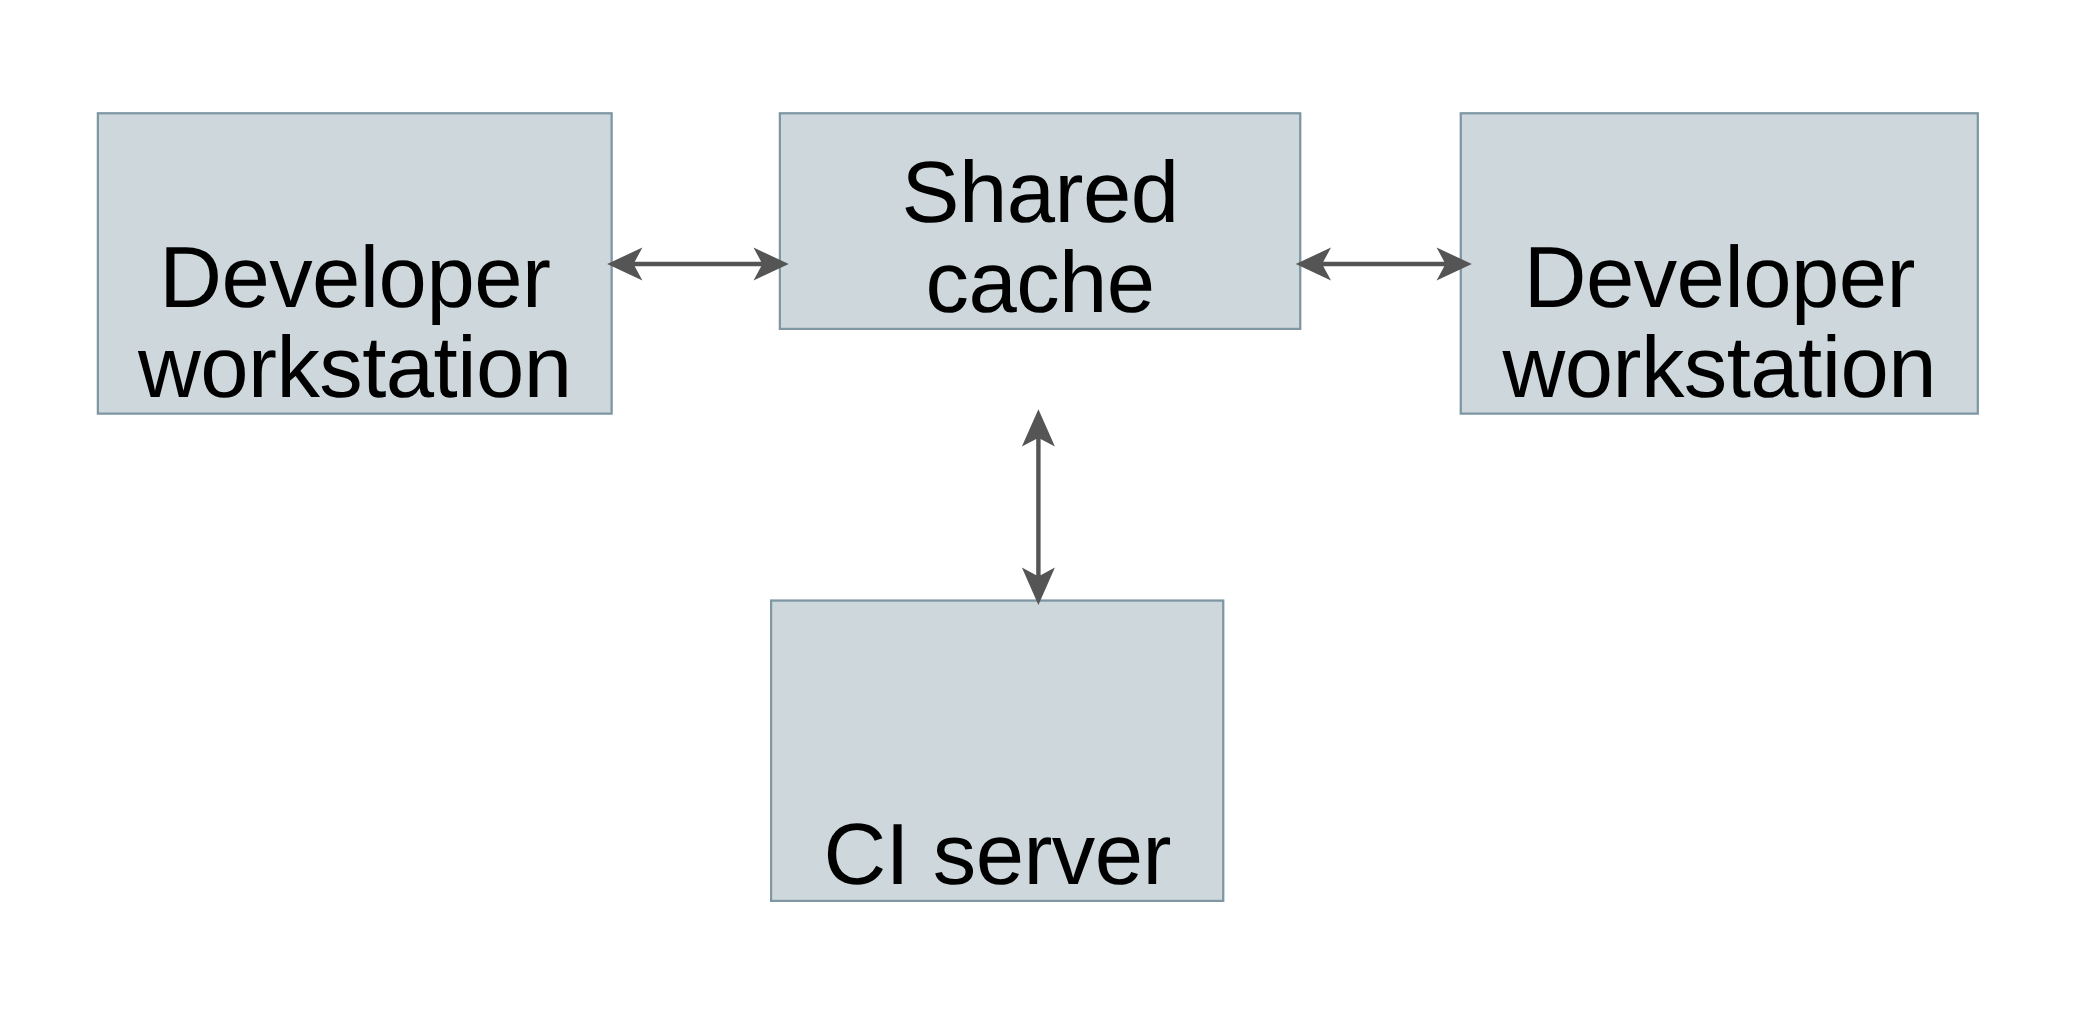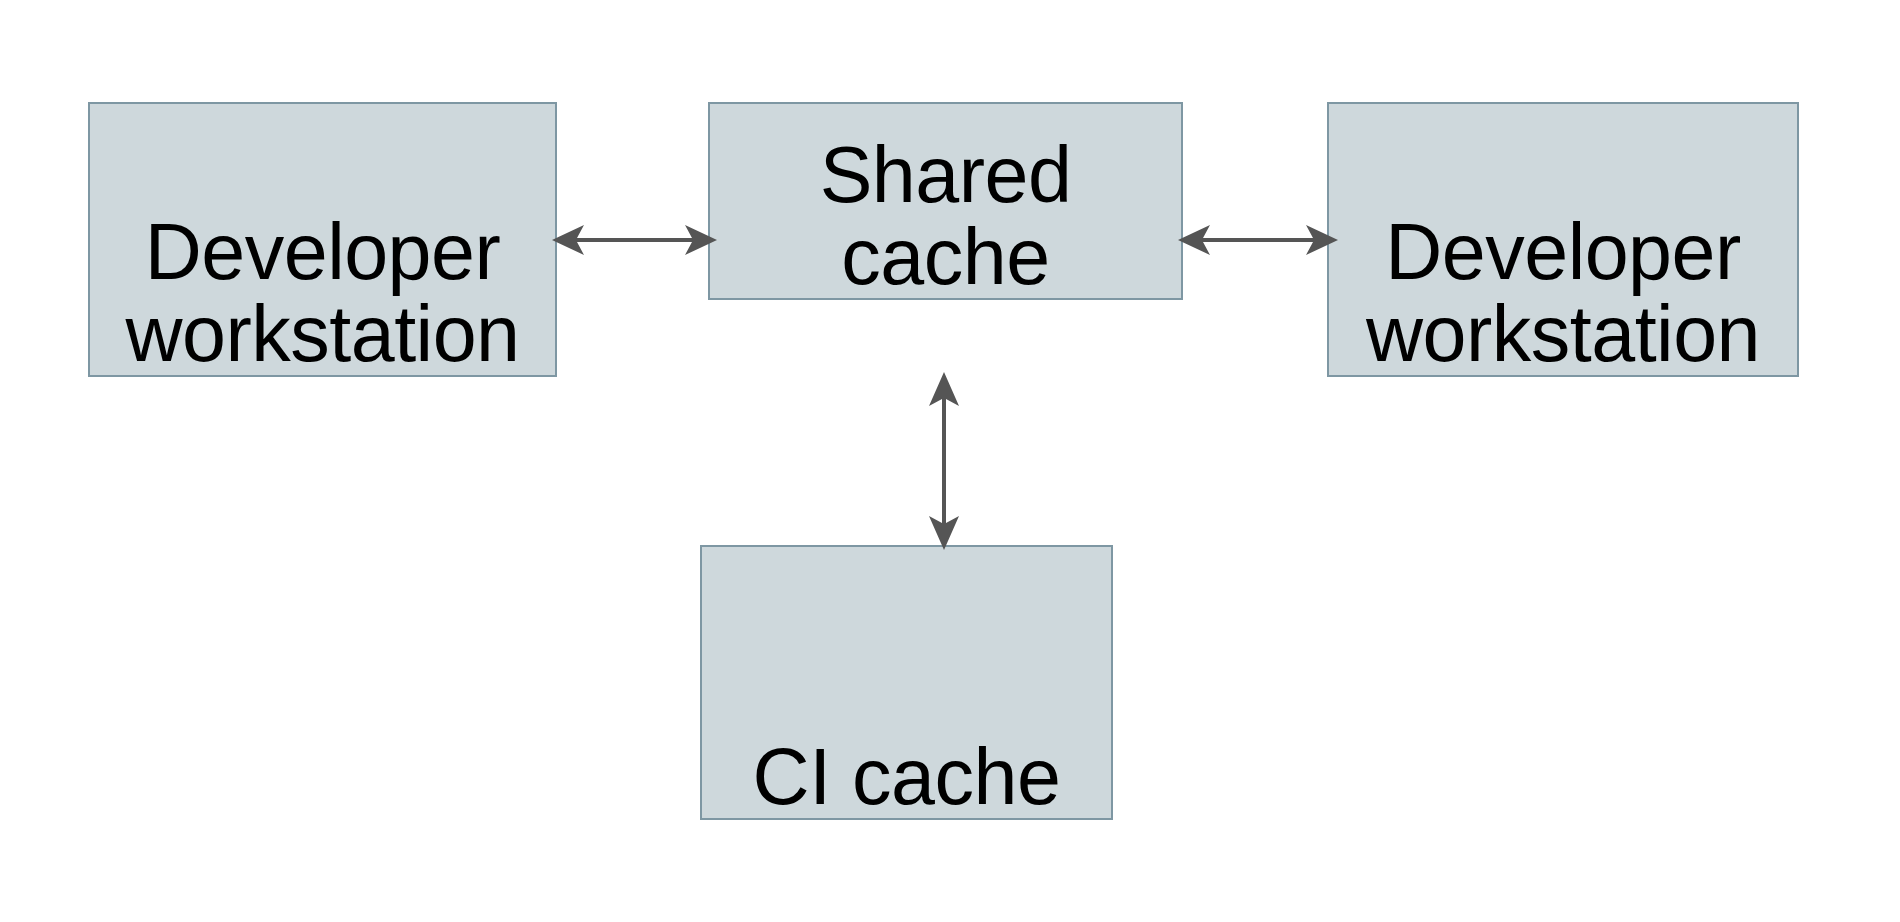--- a/index.html
+++ b/index.html
@@ -68,21 +68,21 @@
     <span class="node-label">Shared
 cache</span>
   </div>
 
   <div class="node" id="node-dev-right">
     <span class="node-label">Developer
 workstation</span>
   </div>
 
   <div class="node" id="node-ci">
-    <span class="node-label">CI cache</span>
+    <span class="node-label">CI server</span>
   </div>
 
   <svg class="connector" id="edge-left-shared" viewBox="0 0 165 70" width="165" height="70">
     <g fill="#555555" stroke="none">
       <path d="M0,35 L32,20 L25,33 L140,33 L133,20 L165,35 L133,50 L140,37 L25,37 L32,50 Z"></path>
     </g>
   </svg>
 
   <svg class="connector" id="edge-shared-right" viewBox="0 0 160 70" width="160" height="70">
     <g fill="#555555" stroke="none">

